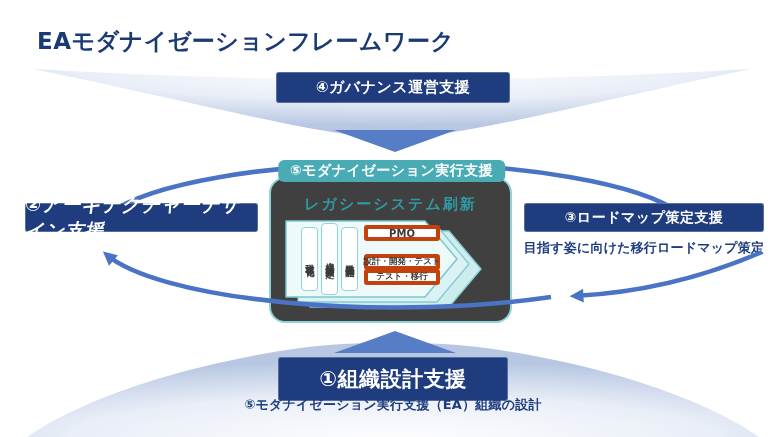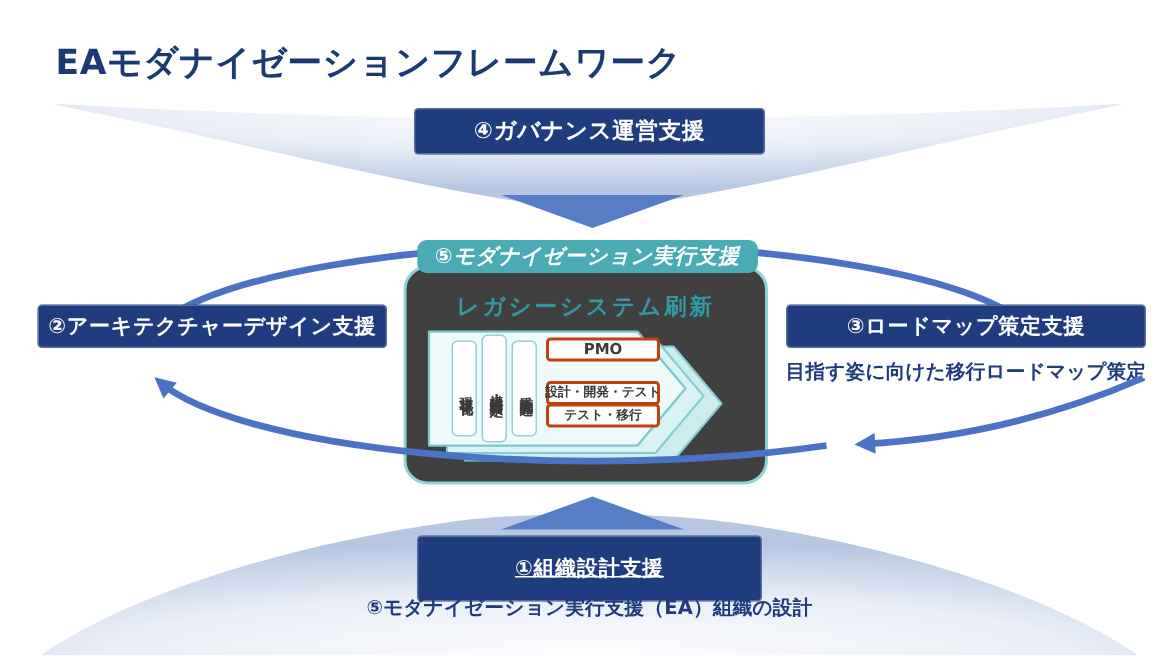--- a/index.html
+++ b/index.html
@@ -18,53 +18,53 @@
     position:absolute;z-index:2;background:#1e3c7e;color:#ffffff;
     font-weight:bold;display:flex;align-items:center;justify-content:center;
     border-radius:3px;letter-spacing:0.5px;box-shadow:0 0 0 1px rgba(255,255,255,.25) inset;
   }
   .navy-sub{
     position:absolute;z-index:2;color:#1e3c7e;font-weight:bold;font-size:13px;
     text-align:center;letter-spacing:0.2px;white-space:nowrap;
   }
   #box-top{left:276px;top:72px;width:234px;height:31px;font-size:15px;}
   #sub-top{left:252px;top:108px;width:283px;}
-  #box-left{left:25px;top:203px;width:233px;height:29px;font-size:14px;}
+  #box-left{left:25px;top:203px;width:233px;height:29px;font-size:19px;font-style:italic;}
   #sub-left{left:8px;top:239px;width:266px;}
   #box-right{left:524px;top:203px;width:240px;height:29px;font-size:14px;}
   #sub-right{left:514px;top:239px;width:260px;}
-  #box-bottom{left:278px;top:357px;width:230px;height:44px;font-size:14px;text-decoration:underline;}
+  #box-bottom{left:278px;top:357px;width:230px;height:44px;font-size:21px;}
   #sub-bottom{left:238px;top:396px;width:310px;}
   .center-panel{
     position:absolute;z-index:2;left:269px;top:177px;width:243px;height:146px;
     background:#404040;border:2px solid #8fd3d8;border-radius:16px;box-sizing:border-box;
   }
   .center-badge{
     position:absolute;z-index:3;left:50%;transform:translateX(-50%);top:160px;
     background:#49abb4;color:#fff;font-size:14px;font-weight:bold;
-    padding:2px 12px;border-radius:6px;white-space:nowrap;letter-spacing:0.5px;font-style:italic;
+    padding:2px 12px;border-radius:6px;white-space:nowrap;letter-spacing:0.5px;
   }
   .center-heading{
     position:absolute;left:0;top:16px;width:100%;text-align:center;
     color:#2f9aa3;font-size:15px;font-weight:bold;letter-spacing:2px;
   }
   .chevron-svg{position:absolute;left:8px;top:40px;width:228px;height:100px;}
   .vstep{
     position:absolute;background:#ffffff;border:1px solid #93d2d7;border-radius:4px;
     writing-mode:vertical-rl;text-orientation:upright;
     font-size:9px;font-weight:bold;color:#3a3a3a;
     display:flex;align-items:center;justify-content:center;letter-spacing:1px;
     box-sizing:border-box;
   }
   #vstep-0{left:30px;top:48px;width:17px;height:64px;}
   #vstep-1{left:50px;top:44px;width:17px;height:72px;}
   #vstep-2{left:70px;top:48px;width:17px;height:64px;}
   .hstep{
     position:absolute;left:93px;width:76px;height:16px;
-    background:#ffffff;border:2px solid #c2410c;border-radius:3px;
+    background:#ffffff;border:4px solid #c2410c;border-radius:3px;
     font-size:8.5px;font-weight:bold;color:#3a3a3a;
     display:flex;align-items:center;justify-content:center;
     box-sizing:border-box;white-space:nowrap;
   }
   #hstep-0{top:46px;font-size:10px;}
   #hstep-1{top:75px;}
   #hstep-2{top:90px;}
 </style>
 </head>
 <body>

